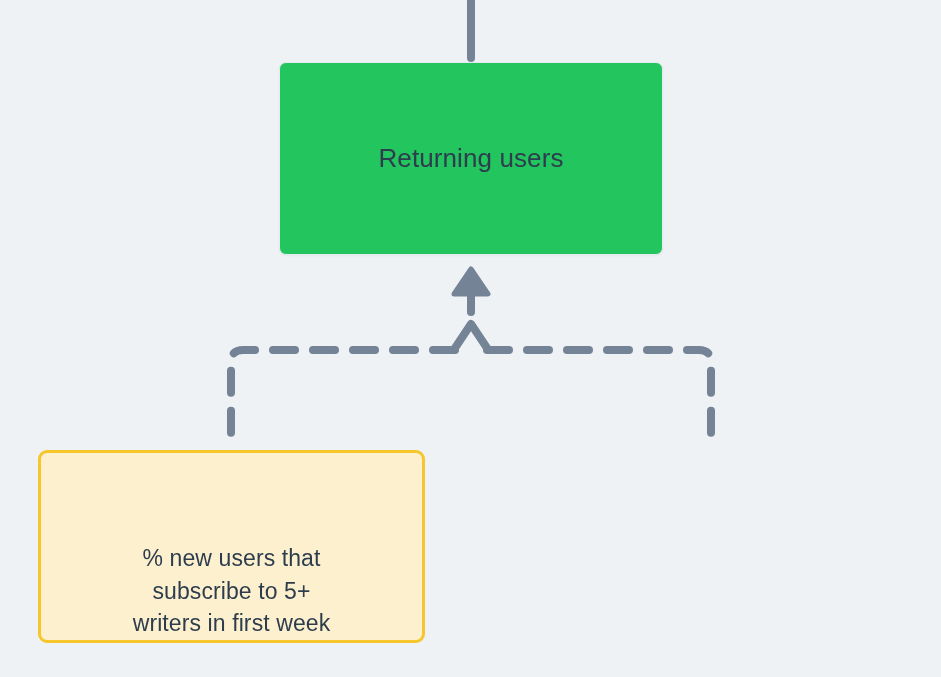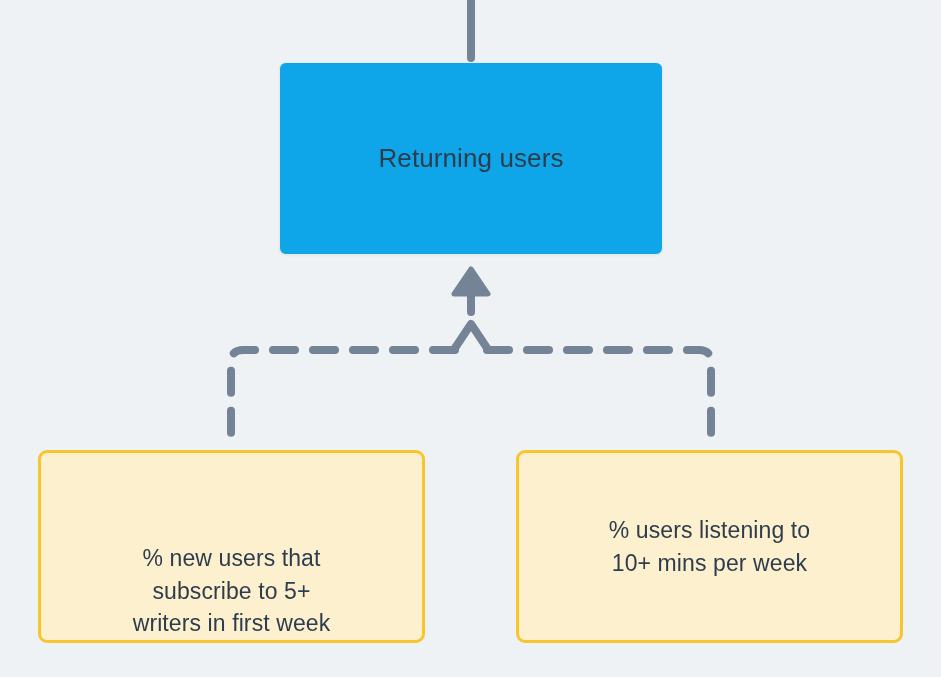--- a/index.html
+++ b/index.html
@@ -35,21 +35,21 @@
     display: flex;
     align-items: center;
     justify-content: center;
     text-align: center;
   }
   .node-parent {
     left: 279px;
     top: 62px;
     width: 384px;
     height: 193px;
-    background: #0ea5e9;
+    background: #22c55e;
     border: 1px solid #e6ebf0;
     border-radius: 7px;
     box-shadow: 0 1px 2px rgba(40, 55, 75, 0.05);
   }
   .node-parent .node-label {
     font-size: 26px;
     line-height: 1.3;
     color: #2e3d4d;
     letter-spacing: 0.1px;
     font-weight: 400;
@@ -106,18 +106,14 @@
   <div class="node node-parent">
     <span class="node-label">Returning users</span>
   </div>
 
   <div class="node node-metric node-metric-left">
     <span class="node-label">% new users that
 subscribe to 5+
 writers in first week</span>
   </div>
 
-  <div class="node node-metric node-metric-right">
-    <span class="node-label">% users listening to
-10+ mins per week</span>
-  </div>
 
 </div>
 
 </body></html>

